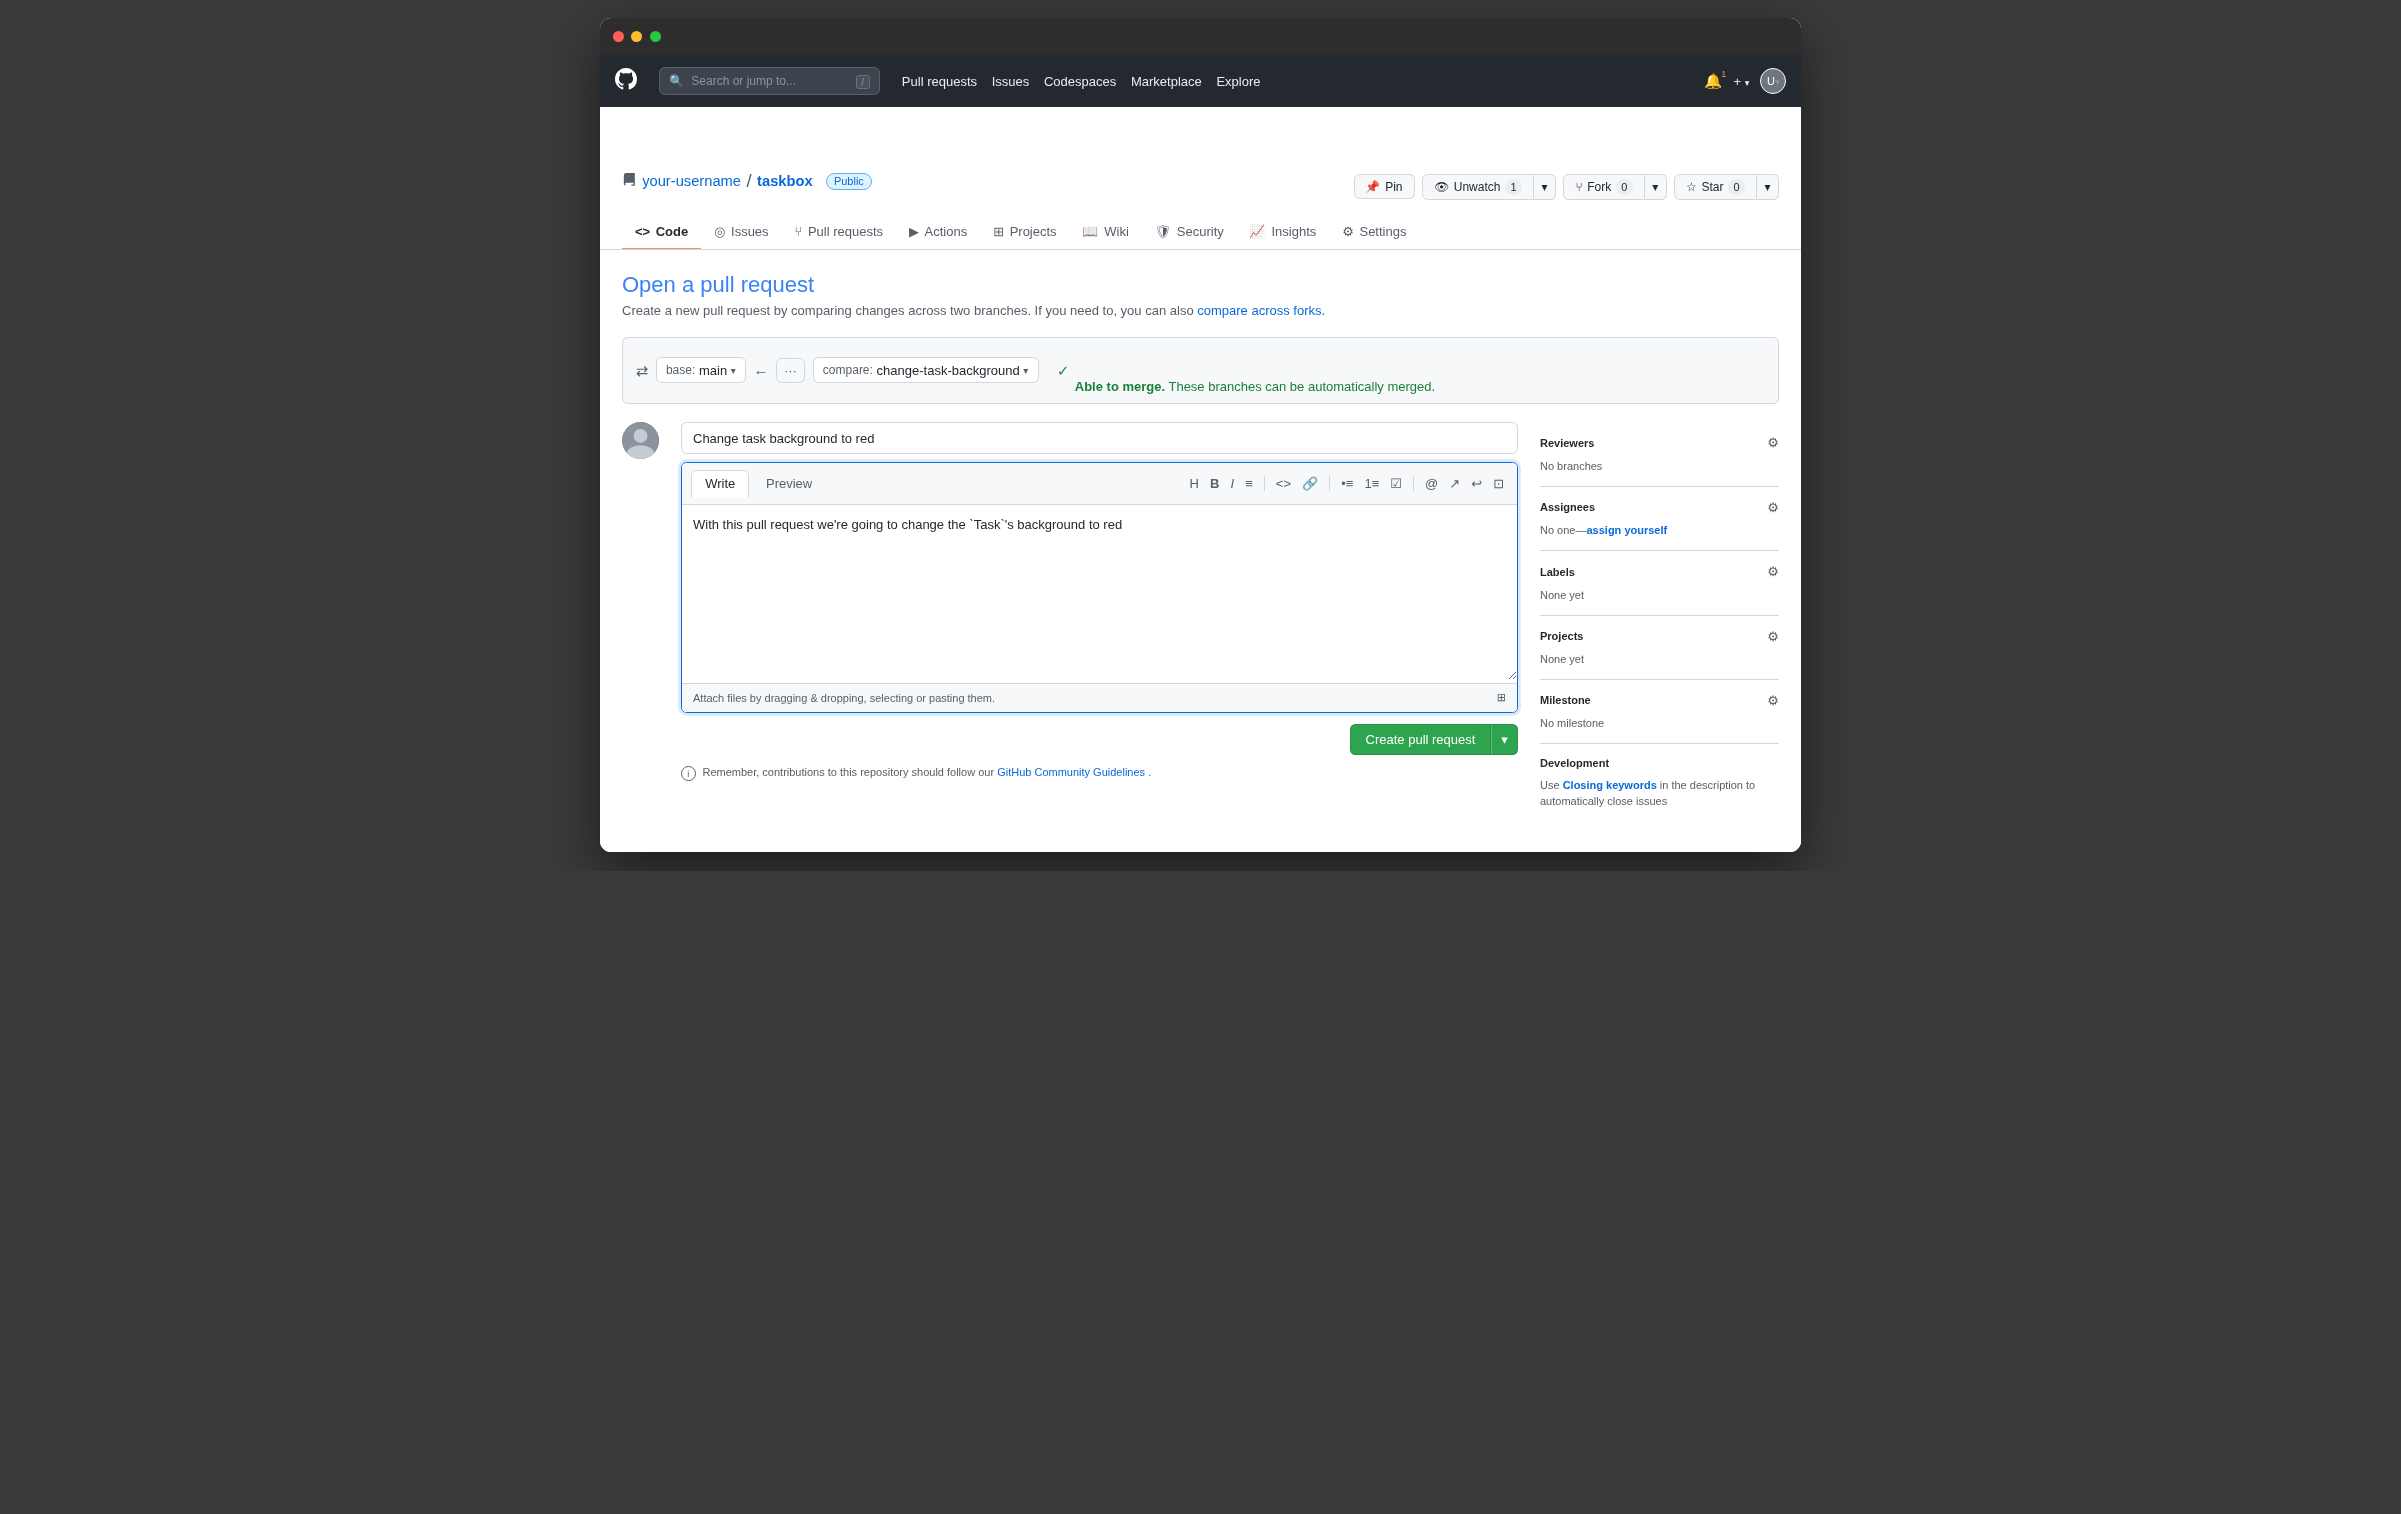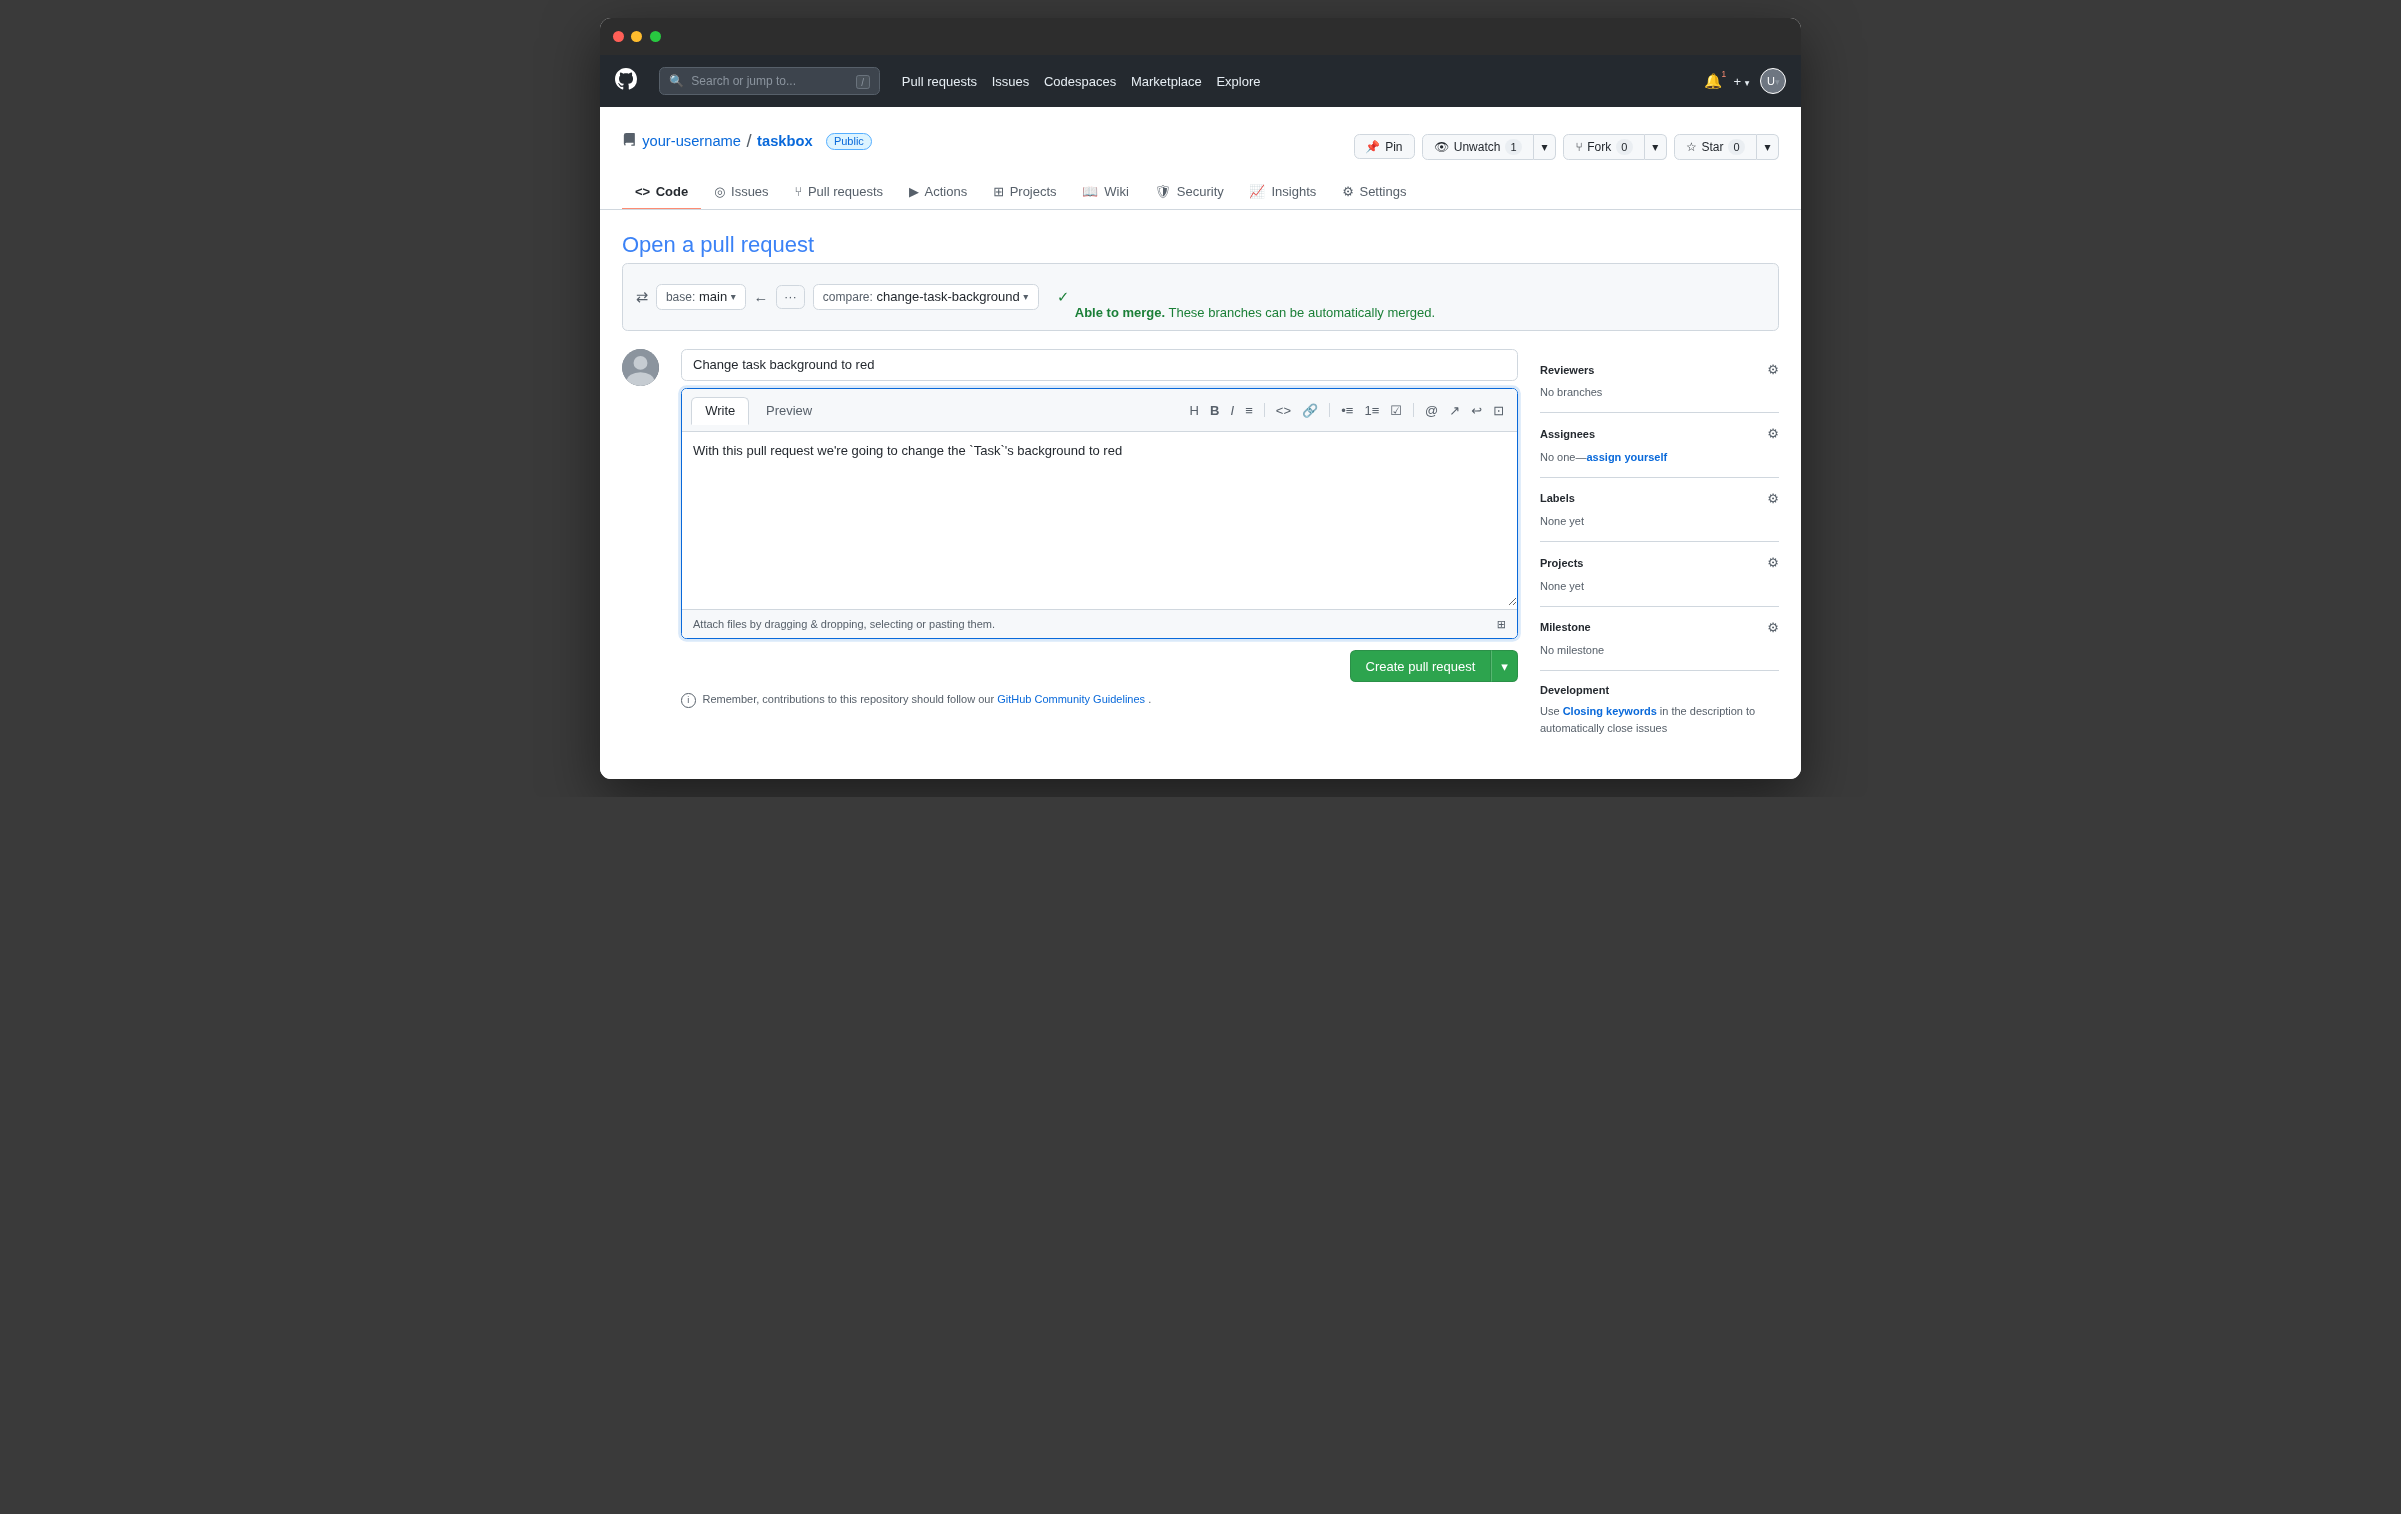--- a/index.html
+++ b/index.html
@@ -18,21 +18,21 @@
     .navbar { background: #24292f; height: 52px; display: flex; align-items: center; padding: 0 14.7px; gap: 14.7px; }
     .navbar-logo { color: #fff; font-size: 20px; margin-right: 7.4px; }
     .search-box { background: #3d444d; border: 0.9px solid #57606a; border-radius: 5.5px; height: 28px; width: 221px; display: flex; align-items: center; padding: 0 9.2px; gap: 7.4px; color: #8b949e; font-size: 12px; cursor: text; }
     .search-slash { background: #4a525a; border: 0.9px solid #6a737d; border-radius: 2.8px; padding: 0.9px 4.6px; font-size: 10px; color: #8b949e; }
     .nav-links { display: flex; gap: 14.7px; margin-left: 7.4px; }
     .nav-link { color: #e6edf3; font-size: 13px; font-weight: 500; text-decoration: none; cursor: pointer; }
     .nav-right { margin-left: auto; display: flex; align-items: center; gap: 11px; color: #e6edf3; font-size: 16.6px; cursor: pointer; }
     .nav-avatar { width: 26px; height: 26px; border-radius: 50%; background: #6e7681; border: 1.8px solid #fff; display: flex; align-items: center; justify-content: center; font-size: 11px; color: #fff; }
 
     
-    .repo-header { background: #fff; border-bottom: 0.9px solid #d0d7de; padding: 23px 22px 0; }
+    .repo-header { background: #fff; border-bottom: 0.9px solid #d0d7de; padding: 23px 22px 0; margin-top: 40px; }
     .repo-breadcrumb { display: flex; align-items: center; gap: 5.5px; margin-bottom: 11px; font-size: 14.7px; }
     .repo-icon { color: #57606a; font-size: 13px; }
     .repo-owner { color: #0969da; text-decoration: none; font-weight: 400; cursor: pointer; }
     .repo-sep { color: #57606a; font-size: 18.4px; font-weight: 300; }
     .repo-name { color: #0969da; font-weight: 600; text-decoration: none; cursor: pointer; }
     .repo-badge { background: #ddf4ff; border: 0.9px solid #54aeff; color: #0969da; border-radius: 18.4px; padding: 1.8px 7.4px; font-size: 11px; font-weight: 500; margin-left: 7.4px; }
     .repo-actions { margin-left: auto; display: flex; gap: 7.4px; align-items: center; }
     .repo-action-btn { display: flex; align-items: center; gap: 4.6px; background: #f6f8fa; border: 0.9px solid #d0d7de; border-radius: 5.5px; padding: 4.6px 11px; font-size: 12px; font-weight: 500; color: #24292f; cursor: pointer; white-space: nowrap; }
     .count-badge { background: #eaeef2; border-radius: 18.4px; padding: 1.8px 5.5px; font-size: 11px; }
     .dropdown-btn { background: #f6f8fa; border: 0.9px solid #d0d7de; border-radius: 5.5px; padding: 4.6px 7.4px; font-size: 12px; cursor: pointer; color: #24292f; border-left: none; border-radius: 0 5.5px 5.5px 0; }
@@ -232,20 +232,24 @@
       </a>
       <a class="tab">
         <span>⚙</span>
         <span>Settings</span>
       </a>
     </div>
   </div>
 
   <div class="main-content">
     <h1 class="page-title">Open a pull request</h1>
+    <p class="page-subtitle">
+      <span>Create a new pull request by comparing changes across two branches. If you need to, you can also</span>
+      <a>compare across forks.</a>
+    </p>
 
     <div class="branch-row">
       <span class="branch-swap">⇄</span>
       <div class="branch-select">
         <span class="branch-select-label">base:</span>
         <span class="branch-value">main</span>
         <span class="branch-arrow">▾</span>
       </div>
       <span class="merge-icon">←</span>
       <button class="dots-btn">···</button>

